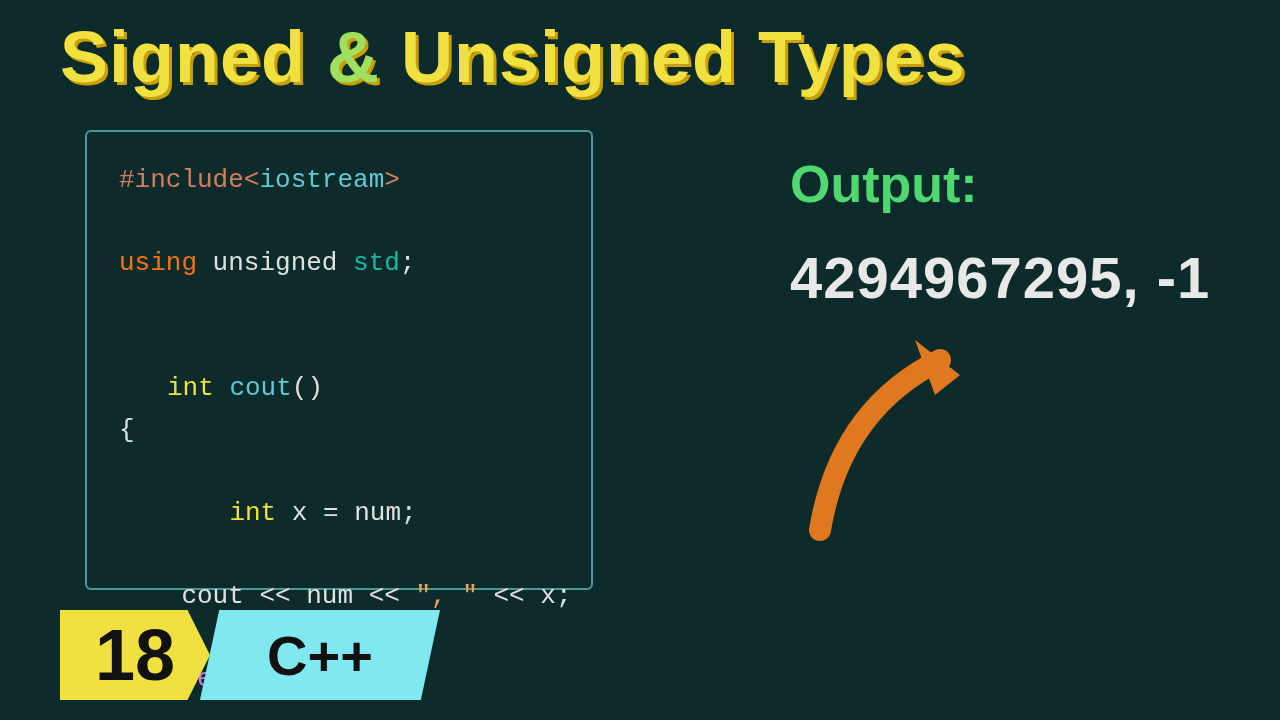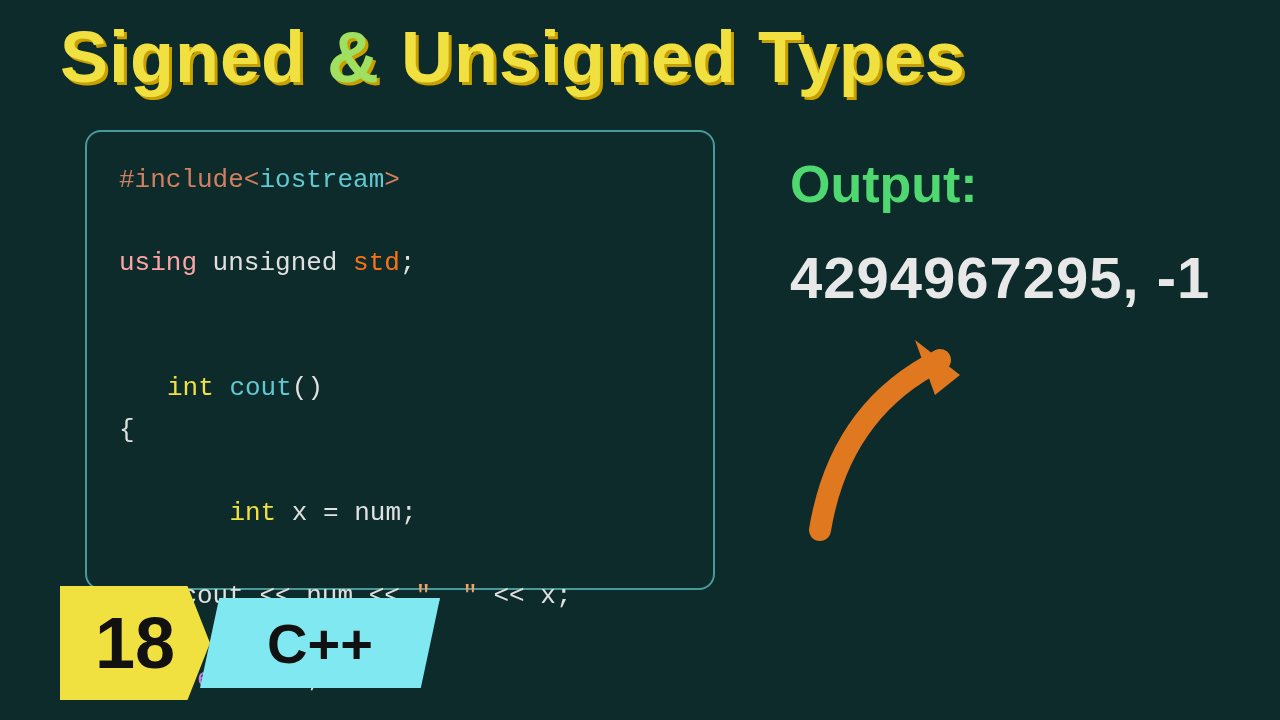--- a/index.html
+++ b/index.html
@@ -27,41 +27,41 @@
     }
     .title span.and {
       color: #a0e060;
     }
 
     
     .code-box {
       position: absolute;
       top: 130px;
       left: 85px;
-      width: 630px;
+      width: 508px;
       height: 460px;
       border: 2px solid #4a9999;
-      border-radius: 16px;
+      border-radius: 6px;
       background-color: #0d2b2b;
       padding: 28px 32px;
       font-family: 'Courier New', Courier, monospace;
       font-size: 26px;
       line-height: 1.6;
     }
 
     .code-line {
       display: block;
       white-space: pre;
     }
 
     .c-preprocessor { color: #d08060; }
     .c-angle { color: #d08060; }
     .c-iostream { color: #60c8d0; }
-    .c-using { color: #fca5a5; }
-    .c-namespace-text { color: #f97316; text-align: right; }
+    .c-using { color: #f97316; }
+    .c-namespace-text { color: #14b8a6; text-align: right; }
     .c-semi { color: #e0e0e0; }
     .c-int { color: #f0e040; margin-left: 48px; }
     .c-main { color: #60c8d0; }
     .c-paren { color: #e0e0e0; }
     .c-brace { color: #e0e0e0; }
     .c-unsigned { color: #c080e0; }
     .c-varname { color: #e0e0e0; }
     .c-operator { color: #e0e0e0; }
     .c-number { color: #a0d870; }
     .c-cout { color: #e0e0e0; }
@@ -106,21 +106,21 @@
       position: absolute;
       bottom: 20px;
       left: 60px;
       display: flex;
       align-items: center;
     }
 
     .badge-number {
       background-color: #f0e040;
       width: 150px;
-      height: 114px;
+      height: 90px;
       display: flex;
       align-items: center;
       justify-content: center;
       font-size: 72px;
       font-weight: 900;
       color: #111111;
       font-family: Arial, sans-serif;
       clip-path: polygon(0 0, 85% 0, 100% 50%, 85% 100%, 0 100%);
     }
 

